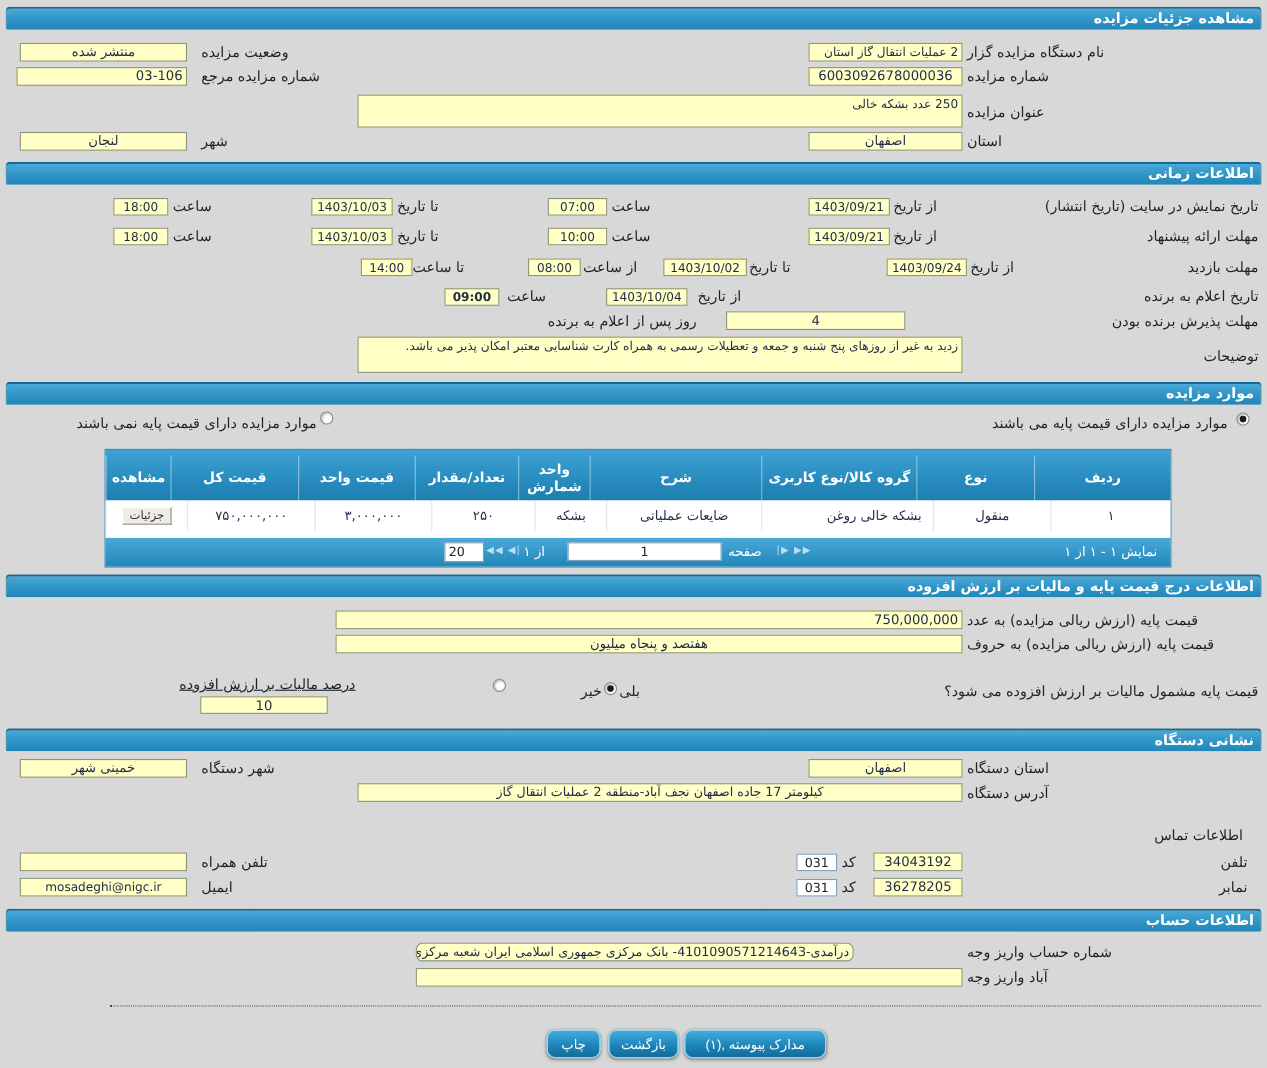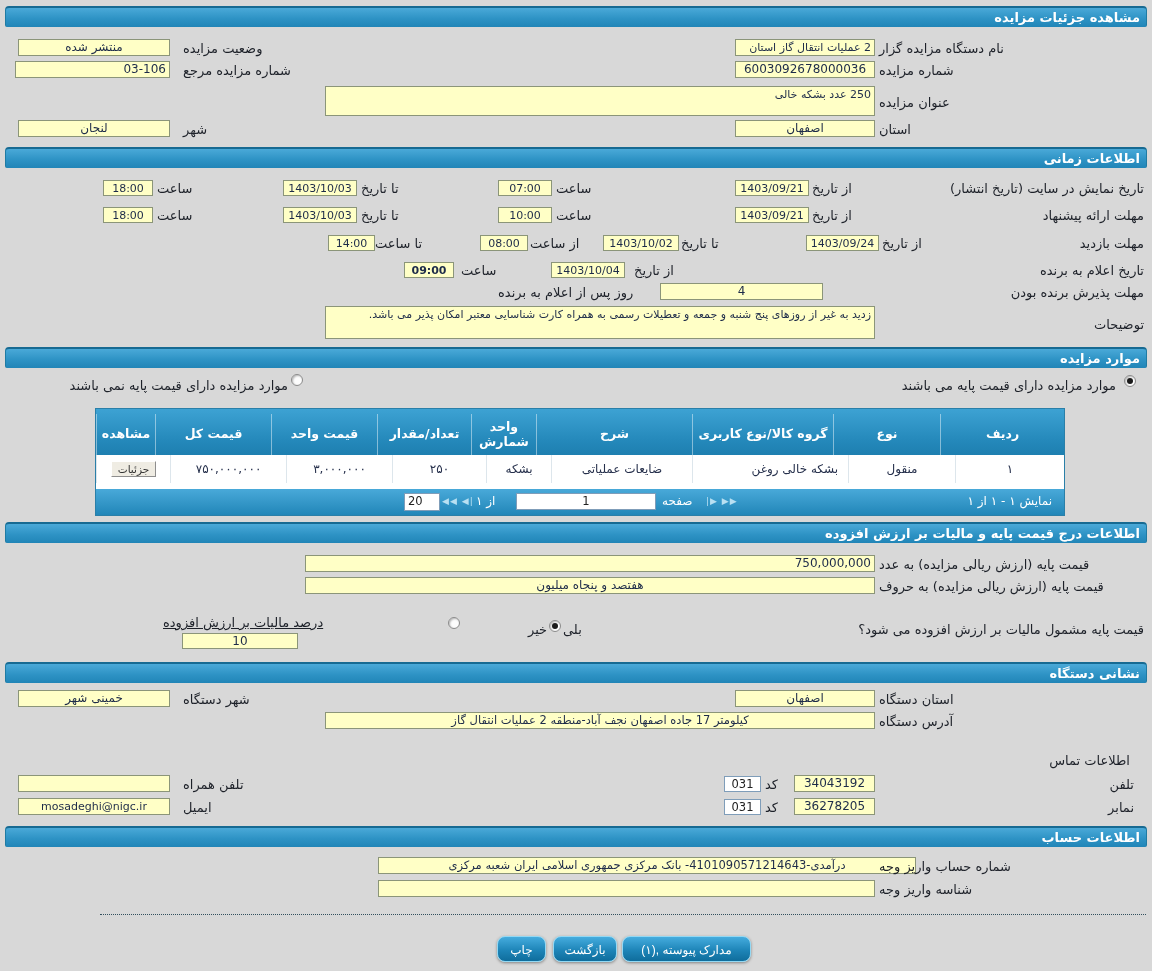--- a/index.html
+++ b/index.html
@@ -207,25 +207,25 @@
   <div class="val ctr" style="left:794px;top:798px;width:81px;height:17px;">36278205</div>
   <div class="lbl" style="left:765px;top:800px;">کد</div>
   <div class="wbox ctr" style="left:724px;top:799px;width:37px;height:16px;">031</div>
   <div class="lbl" style="left:183px;top:800px;">ایمیل</div>
   <div class="val ctr" style="left:18px;top:798px;width:152px;height:17px;font-size:11px;" dir="ltr">mosadeghi@nigc.ir</div>
 
   <div class="bar" style="top:826px;">
     <span>اطلاعات حساب</span>
   </div>
 
-  <div class="val ctr" style="left:378px;top:857px;width:538px;height:17px;font-size:11.5px;">درآمدی-4101090571214643- بانک مرکزی جمهوری اسلامی ایران شعبه مرکزی</div>
+  <div class="val ctr" style="left:378px;top:857px;width:398px;height:17px;font-size:11.5px;border-radius:6px;">درآمدی-4101090571214643- بانک مرکزی جمهوری اسلامی ایران شعبه مرکزی</div>
   <div class="lbl" style="left:879px;top:859px;">شماره حساب واریز وجه</div>
 
   <div class="val" style="left:378px;top:880px;width:497px;height:17px;"></div>
-  <div class="lbl" style="left:879px;top:882px;">شناسه واریز وجه</div>
+  <div class="lbl" style="left:879px;top:882px;">آباد واریز وجه</div>
 
   <div class="dots" style="left:100px;top:914px;width:1046px;"></div>
 
   <button class="btn" style="left:622px;top:936px;width:129px;">مدارک پیوسته ,(۱)</button>
   <button class="btn" style="left:553px;top:936px;width:64px;">بازگشت</button>
   <button class="btn" style="left:497px;top:936px;width:49px;">چاپ</button>
 
 </div>
 
 </body></html>

